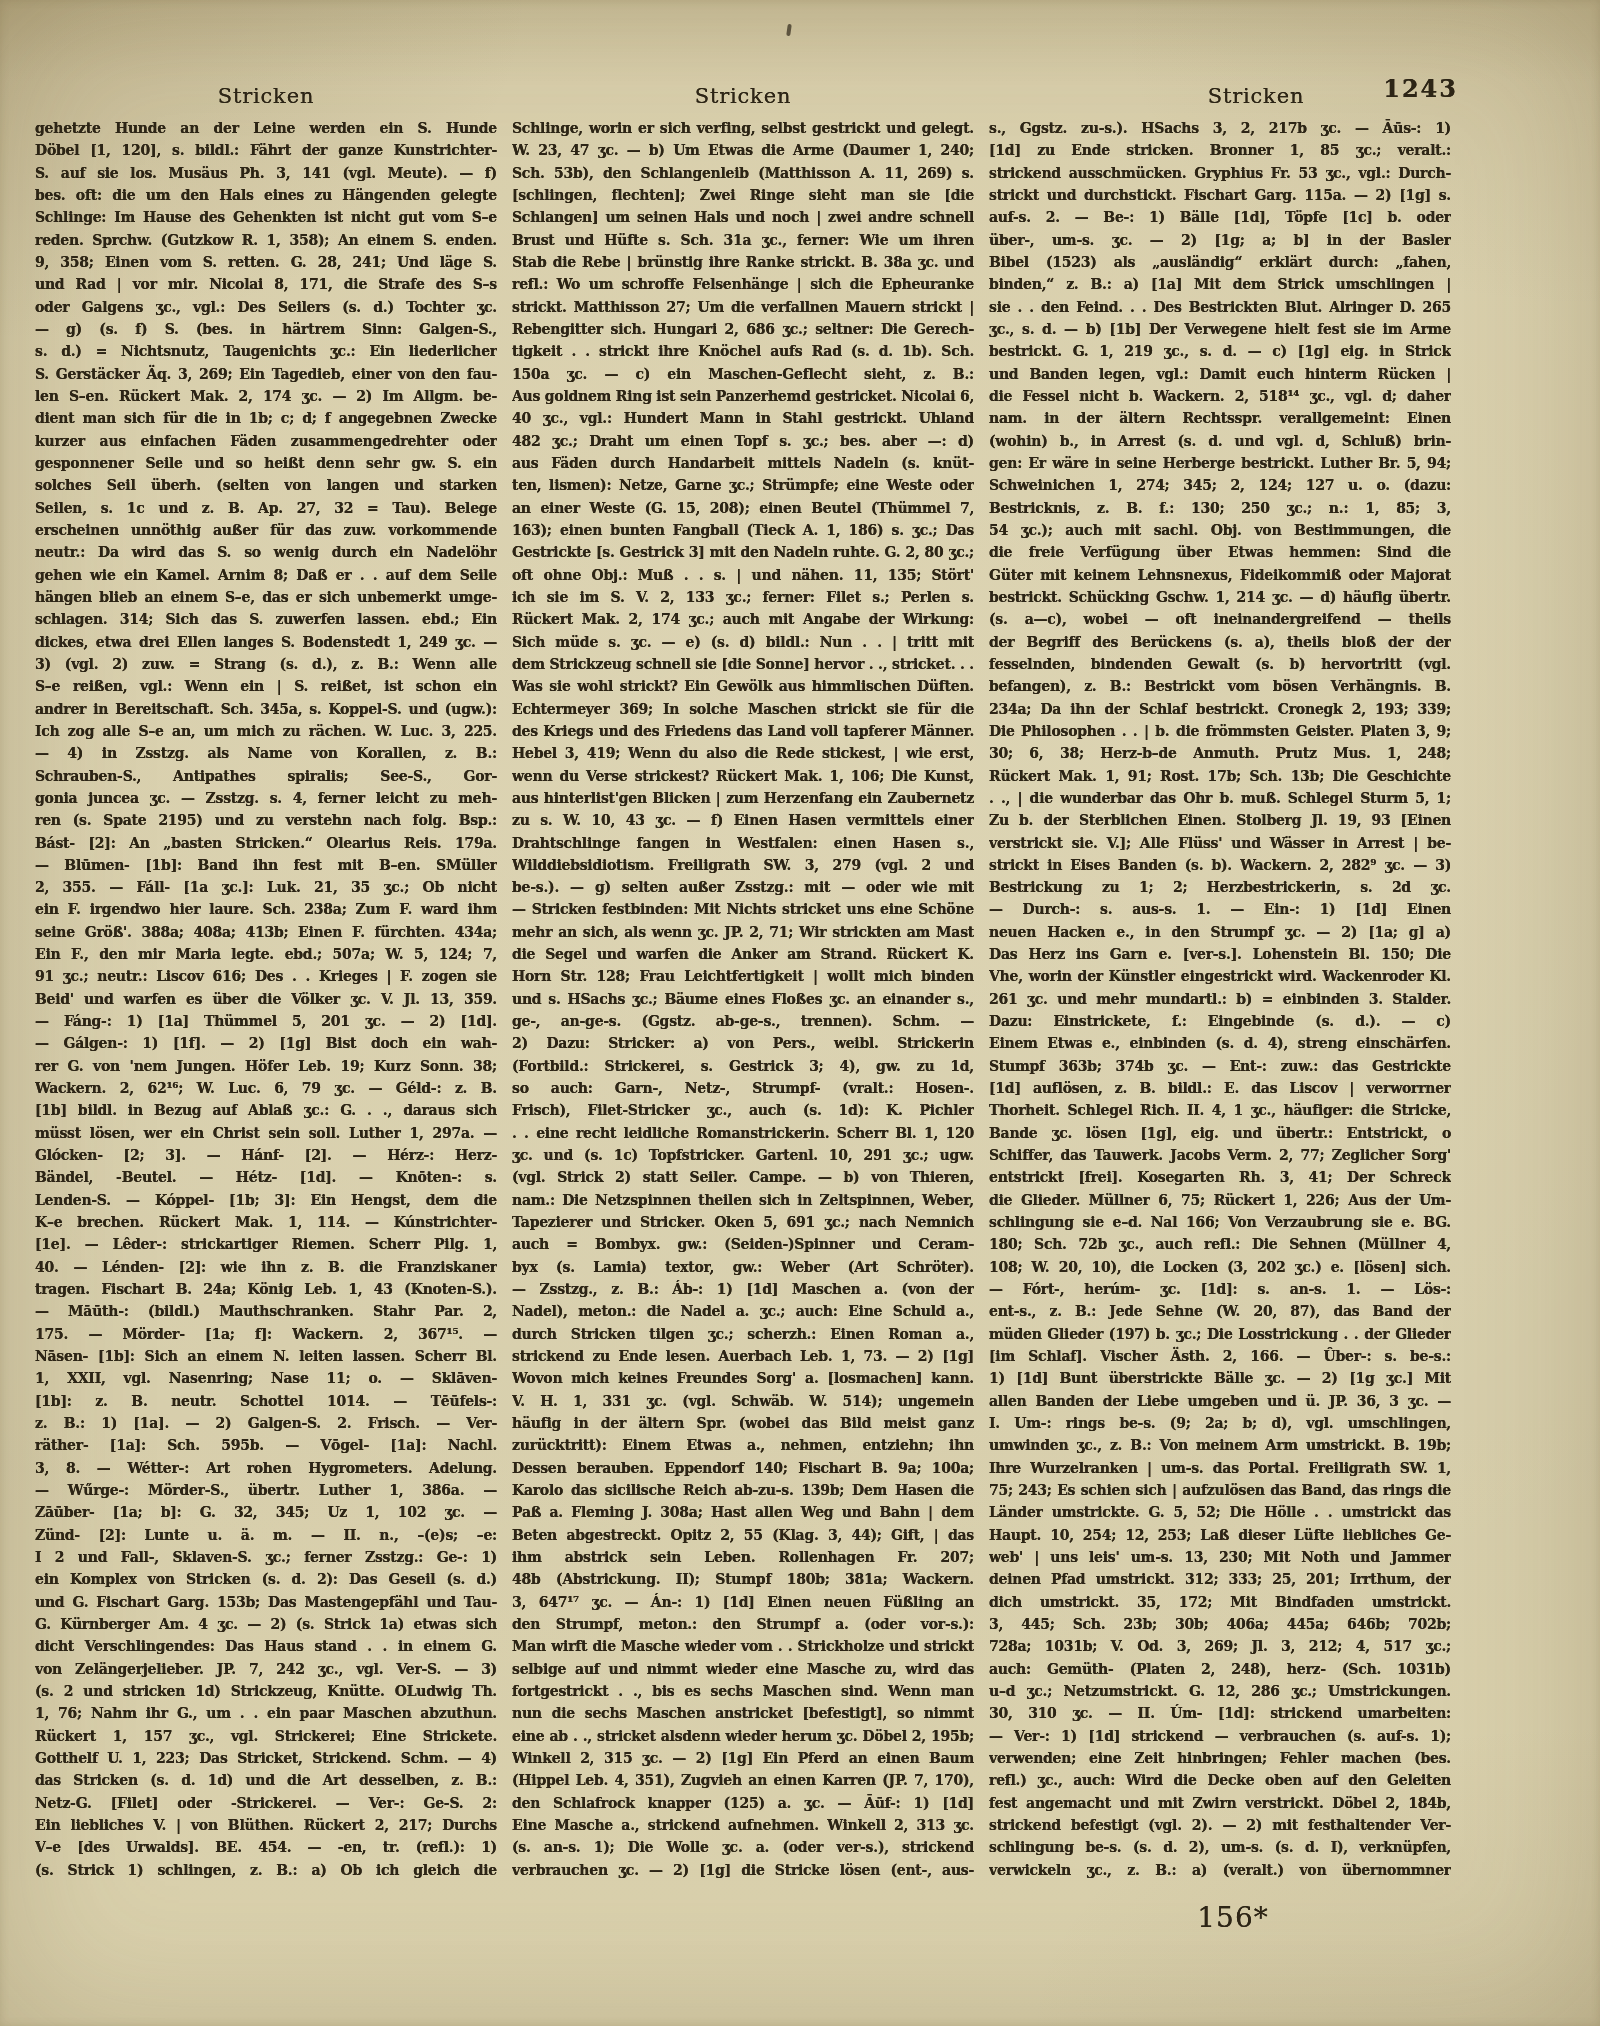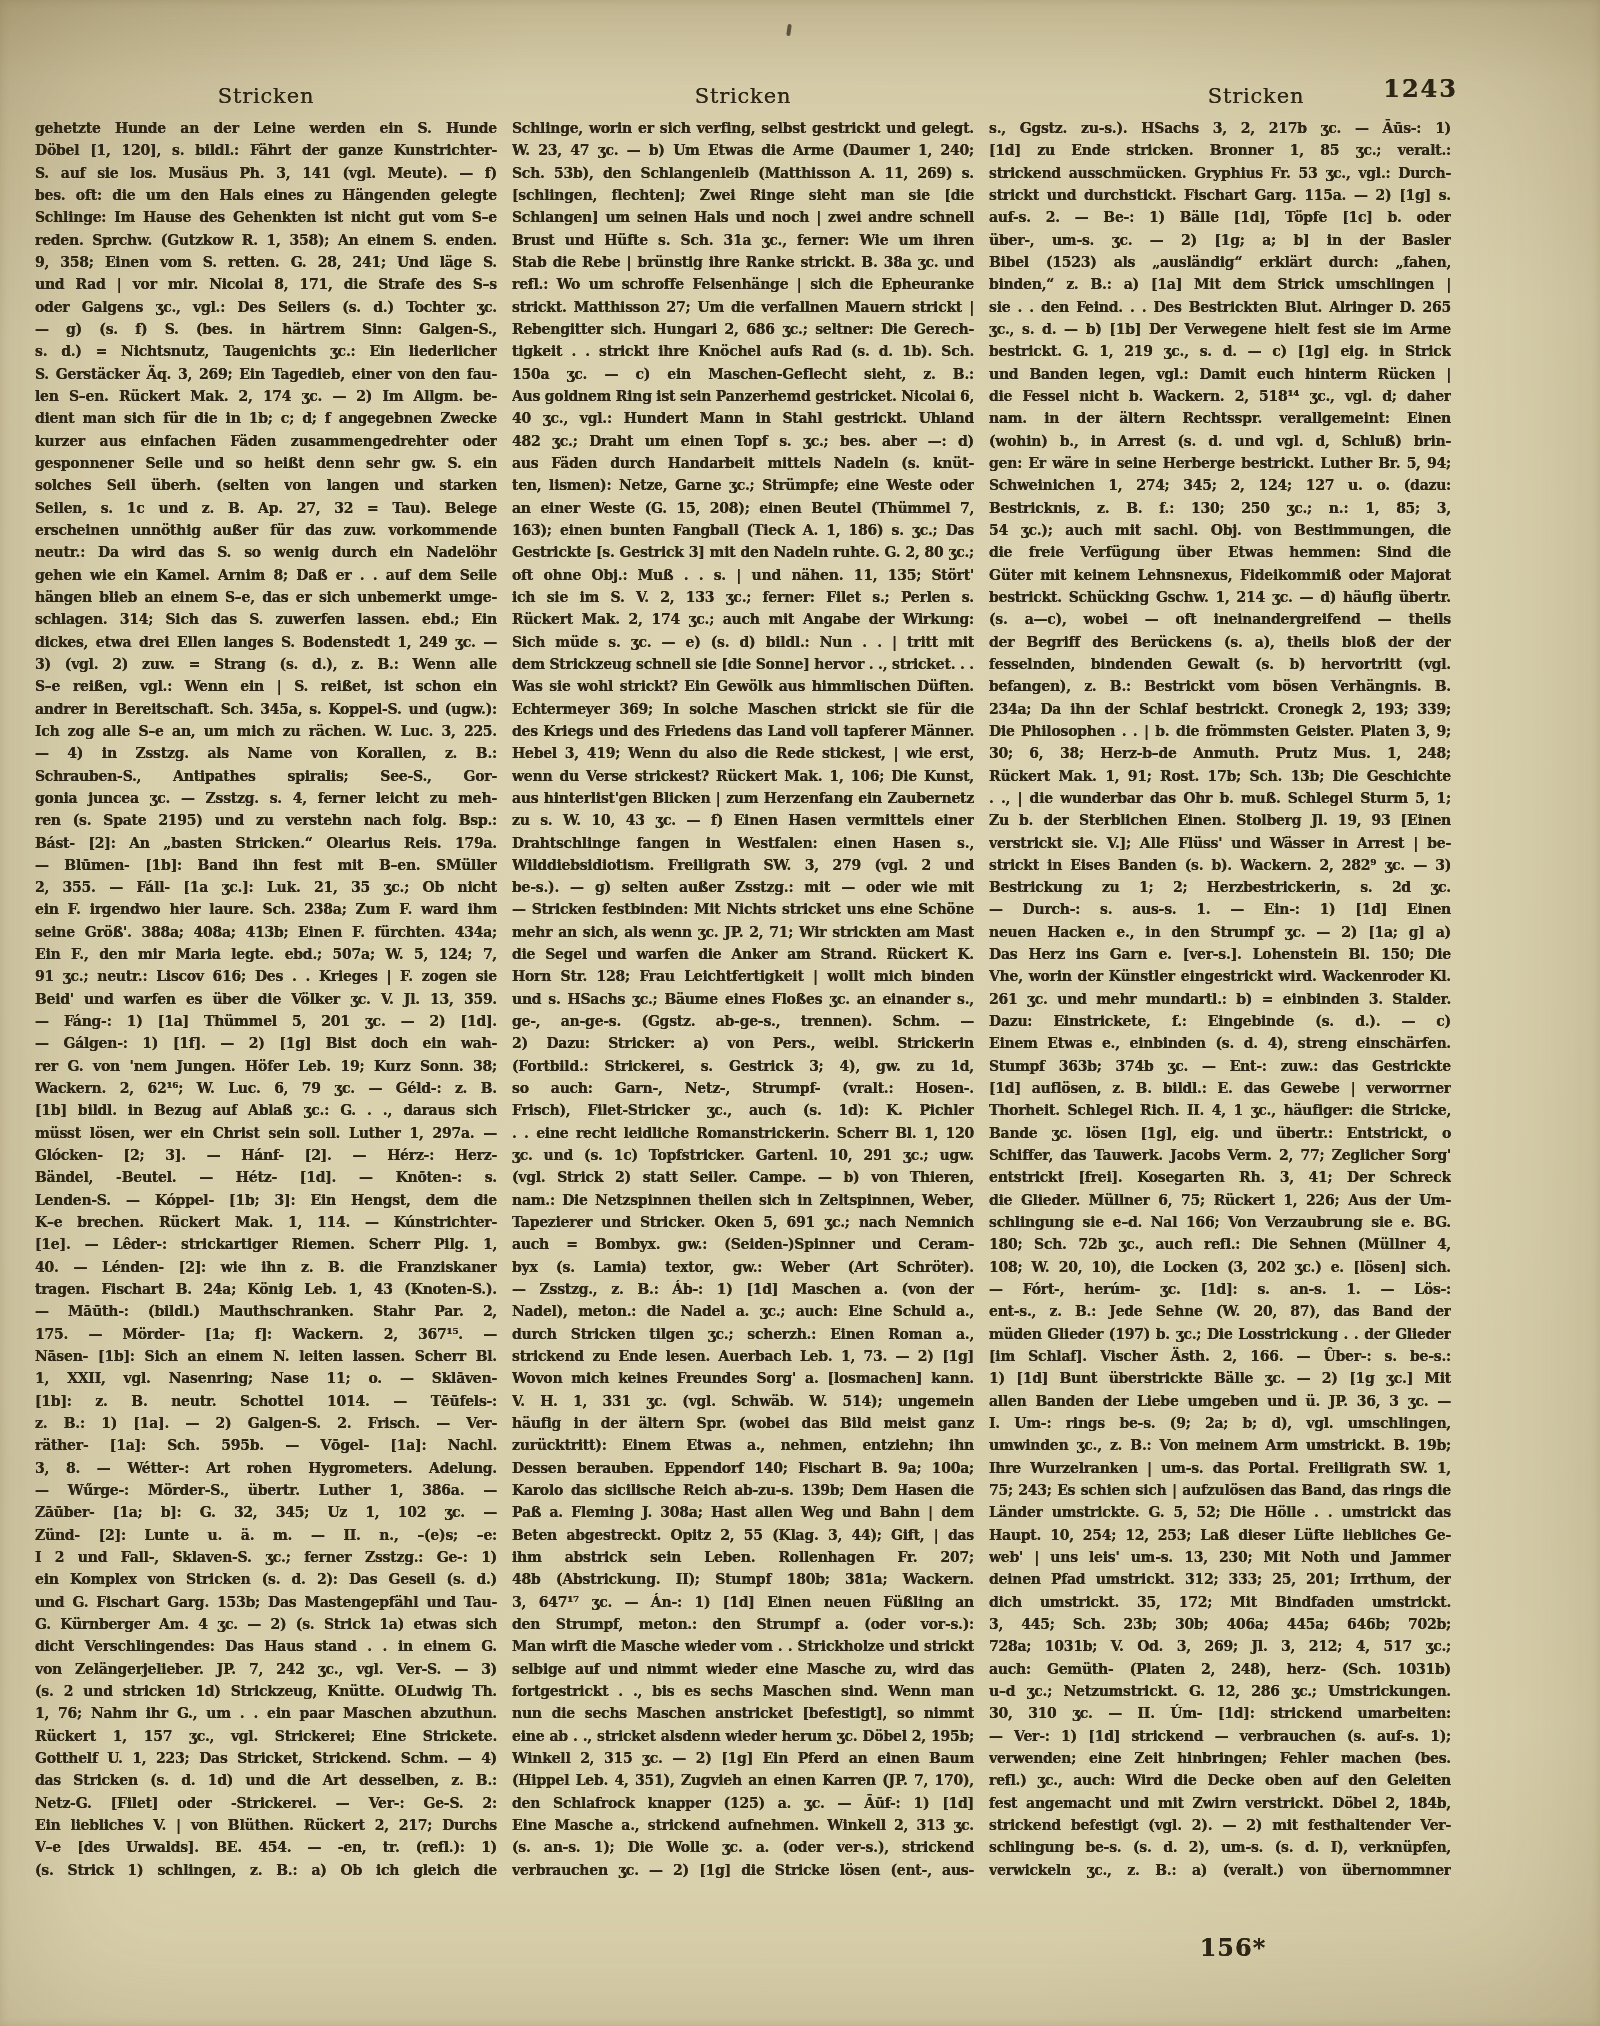--- a/index.html
+++ b/index.html
@@ -32,21 +32,21 @@
   }
   .columns { position:absolute; top:117px; left:35px; display:flex; gap:15px;font-weight:bold; }
   .column { width:462px; }
   .line {
     height:22.34px; line-height:22.34px; font-size:14px; letter-spacing:-0.25px;
     text-align:justify; text-align-last:justify; overflow:hidden;
     text-shadow:0 0 .35px currentColor;
   }
   .footer-mark {
     position:absolute; top:1901px; left:1178px; width:110px; text-align:center;
-    font-size:24px; font-weight:bold; letter-spacing:1px; text-shadow:0 0 .4px currentColor;margin-top:32px;
+    font-size:28px; font-weight:normal; letter-spacing:1px; text-shadow:0 0 .4px currentColor;
   }
 </style>
 </head>
 <body>
 
 <div class="page">
   <div class="ink-mark"></div>
 
   <div class="header">
     <div class="header-col">
@@ -262,21 +262,21 @@
         <div class="line">strickt in Eises Banden (s. b). Wackern. 2, 282⁹ ʒc. — 3)</div>
         <div class="line">Bestrickung zu 1; 2; Herzbestrickerin, s. 2d ʒc.</div>
         <div class="line">— Durch-: s. aus-s. 1. — Ein-: 1) [1d] Einen</div>
         <div class="line">neuen Hacken e., in den Strumpf ʒc. — 2) [1a; g] a)</div>
         <div class="line">Das Herz ins Garn e. [ver-s.]. Lohenstein Bl. 150; Die</div>
         <div class="line">Vhe, worin der Künstler eingestrickt wird. Wackenroder Kl.</div>
         <div class="line">261 ʒc. und mehr mundartl.: b) = einbinden 3. Stalder.</div>
         <div class="line">Dazu: Einstrickete, f.: Eingebinde (s. d.). — c)</div>
         <div class="line">Einem Etwas e., einbinden (s. d. 4), streng einschärfen.</div>
         <div class="line">Stumpf 363b; 374b ʒc. — Ent-: zuw.: das Gestrickte</div>
-        <div class="line">[1d] auflösen, z. B. bildl.: E. das Gewebe | verworrner</div>
+        <div class="line">[1d] auflösen, z. B. bildl.: E. das Liscov | verworrner</div>
         <div class="line">Thorheit. Schlegel Rich. II. 4, 1 ʒc., häufiger: die Stricke,</div>
         <div class="line">Bande ʒc. lösen [1g], eig. und übertr.: Entstrickt, o</div>
         <div class="line">Schiffer, das Tauwerk. Jacobs Verm. 2, 77; Zeglicher Sorg'</div>
         <div class="line">entstrickt [frei]. Kosegarten Rh. 3, 41; Der Schreck entstrickt</div>
         <div class="line">die Glieder. Müllner 6, 75; Rückert 1, 226; Aus der Um-</div>
         <div class="line">schlingung sie e–d. Nal 166; Von Verzaubrung sie e. BG.</div>
         <div class="line">180; Sch. 72b ʒc., auch refl.: Die Sehnen (Müllner 4,</div>
         <div class="line">108; W. 20, 10), die Locken (3, 202 ʒc.) e. [lösen] sich.</div>
         <div class="line">— Fórt-, herúm- ʒc. [1d]: s. an-s. 1. — Lös-:</div>
         <div class="line">ent-s., z. B.: Jede Sehne (W. 20, 87), das Band der</div>

